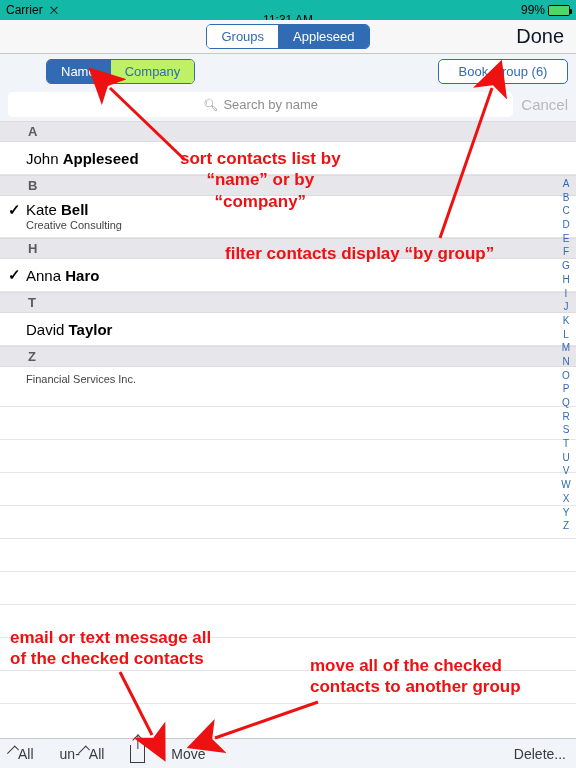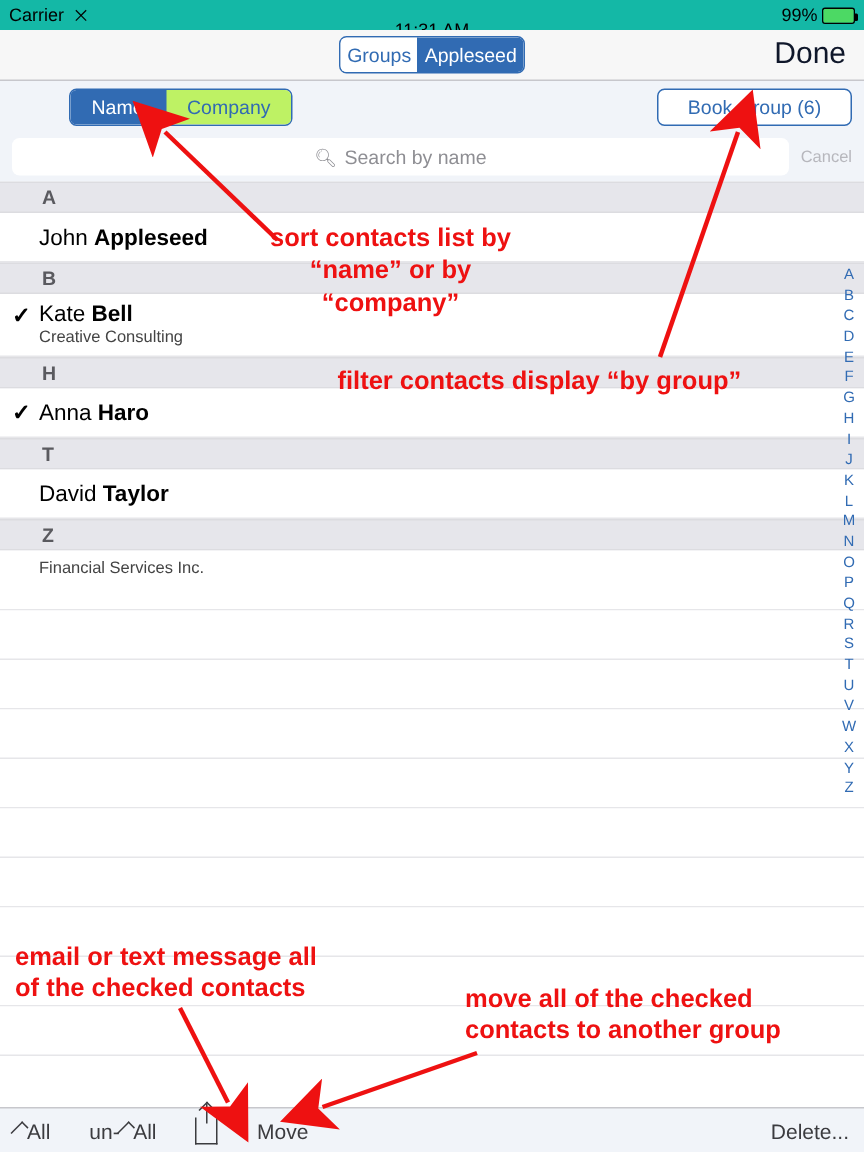--- a/index.html
+++ b/index.html
@@ -7,34 +7,34 @@
   .status-bar { height: 20px; width: 100%; background: #14b8a6; display: flex; align-items: center; justify-content: space-between; padding: 0 6px; font-size: 12px; color: #000; position: relative; }
   .status-center { position: absolute; left: 50%; transform: translateX(-50%); font-weight: 500; margin-top: 20px; }
   .status-right { display: flex; align-items: center; gap: 3px; }
   .battery { width: 22px; height: 11px; border: 1px solid #000; border-radius: 2px; position: relative; display: inline-block; }
   .battery::after { content: ""; position: absolute; right: -3px; top: 3px; width: 2px; height: 5px; background: #000; border-radius: 0 1px 1px 0; }
   .battery i { display: block; height: 100%; width: 99%; background: #4cd964; border-radius: 1px; }
 
   .nav-bar { height: 34px; width: 100%; background: #f7f7f7; border-bottom: 1px solid #c7c7cc; display: flex; align-items: center; justify-content: center; position: relative; }
   .nav-done { position: absolute; right: 12px; color: #0f172a; font-size: 20px; }
   .seg { display: flex; border: 1px solid #316bb3; border-radius: 5px; overflow: hidden; height: 25px; }
-  .seg .seg-item { padding: 0 4px; font-size: 13px; display: flex; align-items: center; color: #316bb3; background: #fff; }
+  .seg .seg-item { padding: 0 14px; font-size: 13px; display: flex; align-items: center; color: #316bb3; background: #fff; }
   .seg .seg-item.active { background: #316bb3; color: #fff; }
   .seg .seg-item + .seg-item { border-left: 1px solid #316bb3; }
 
   .filter-bar { height: 34px; width: 100%; display: flex; align-items: center; padding: 0 8px; justify-content: space-between; }
   .filter-seg { display: flex; border: 1px solid #316bb3; border-radius: 5px; overflow: hidden; height: 25px; margin-left: 38px; }
   .filter-seg .seg-item { padding: 0 14px; font-size: 13px; display: flex; align-items: center; color: #316bb3; background: #bef264; }
   .filter-seg .seg-item.active { background: #316bb3; color: #ffffff; }
   .filter-seg .seg-item + .seg-item { border-left: 1px solid #316bb3; }
   .group-btn { border: 1px solid #316bb3; border-radius: 5px; height: 25px; width: 130px; display: flex; align-items: center; justify-content: center; color: #316bb3; font-size: 13px; background: #fff; }
 
   .search-bar { height: 33px; width: 100%; display: flex; align-items: center; padding: 0 8px; gap: 8px; }
   .search-field { flex: 1; height: 25px; background: #fff; border-radius: 5px; display: flex; align-items: center; justify-content: center; color: #8e8e93; font-size: 13px; gap: 5px; }
-  .search-cancel { color: #b7b7bd; font-size: 11px; }
+  .search-cancel { color: #b7b7bd; font-size: 15px; }
 
   .list { background: #fff; position: relative; height: 617px; overflow: hidden; border-top: 1px solid #dcdce0; }
   .section-header { background: #e6e6eb; color: #5a5a5f; font-size: 13px; font-weight: 600; padding: 2px 0 2px 28px; border-top: 1px solid #dcdce0; border-bottom: 1px solid #dcdce0; }
   .section-header:first-child { border-top: none; }
   .row { display: flex; align-items: center; padding: 6px 0 6px 8px; border-bottom: 1px solid #e6e6e9; background: #fff; min-height: 33px; }
   .row.tall { min-height: 40px; align-items: flex-start; padding-top: 5px; }
   .check { width: 18px; font-size: 15px; color: #000; font-weight: bold; text-align: left; }
   .name-block { display: flex; flex-direction: column; }
   .name { font-size: 15px; color: #000; }
   .name .first { font-weight: 400; }
@@ -44,21 +44,21 @@
 
   .index { position: absolute; right: 2px; top: 121px; height: 617px; width: 16px; display: flex; flex-direction: column; align-items: center; justify-content: flex-start; padding-top: 58px; gap: 3.7px; }
   .index span { font-size: 10px; color: #316bb3; font-weight: 500; line-height: 1; }
 
   .toolbar { position: absolute; bottom: 0; left: 0; right: 0; height: 30px; background: #f1f4f9; border-top: 1px solid #c7c7cc; display: flex; align-items: center; padding: 0 10px; gap: 26px; font-size: 14px; color: #3b3b3f; }
   .toolbar .spacer { flex: 1; }
   .share-icon { width: 15px; height: 18px; border: 1.3px solid #3b3b3f; border-top: none; position: relative; display: inline-block; }
   .share-icon::before { content: ""; position: absolute; left: 50%; top: -9px; width: 1.3px; height: 13px; background: #3b3b3f; transform: translateX(-50%); }
   .share-icon::after { content: ""; position: absolute; left: 50%; top: -9px; width: 7px; height: 7px; border-top: 1.3px solid #3b3b3f; border-left: 1.3px solid #3b3b3f; transform: translateX(-50%) rotate(45deg); }
   .checkmark { display: inline-block; transform: scaleX(-1) rotate(-45deg); border-right: 1.5px solid #3b3b3f; border-top: 1.5px solid #3b3b3f; width: 6px; height: 11px; vertical-align: -1px; margin-right: 1px;}
-  .toolbar-item { display: flex; align-items: center; gap: 1px; }
+  .toolbar-item { display: flex; align-items: flex-start; gap: 1px; }
 
   
   .anno { position: absolute; color: #e11; font-size: 17px; font-weight: 700; line-height: 1.25; text-align: left; pointer-events: none; }
   svg.arrows { position: absolute; top: 0; left: 0; width: 576px; height: 768px; pointer-events: none; }
 </style>
 </head>
 <body>
 
 <div class="status-bar">
   <div>

